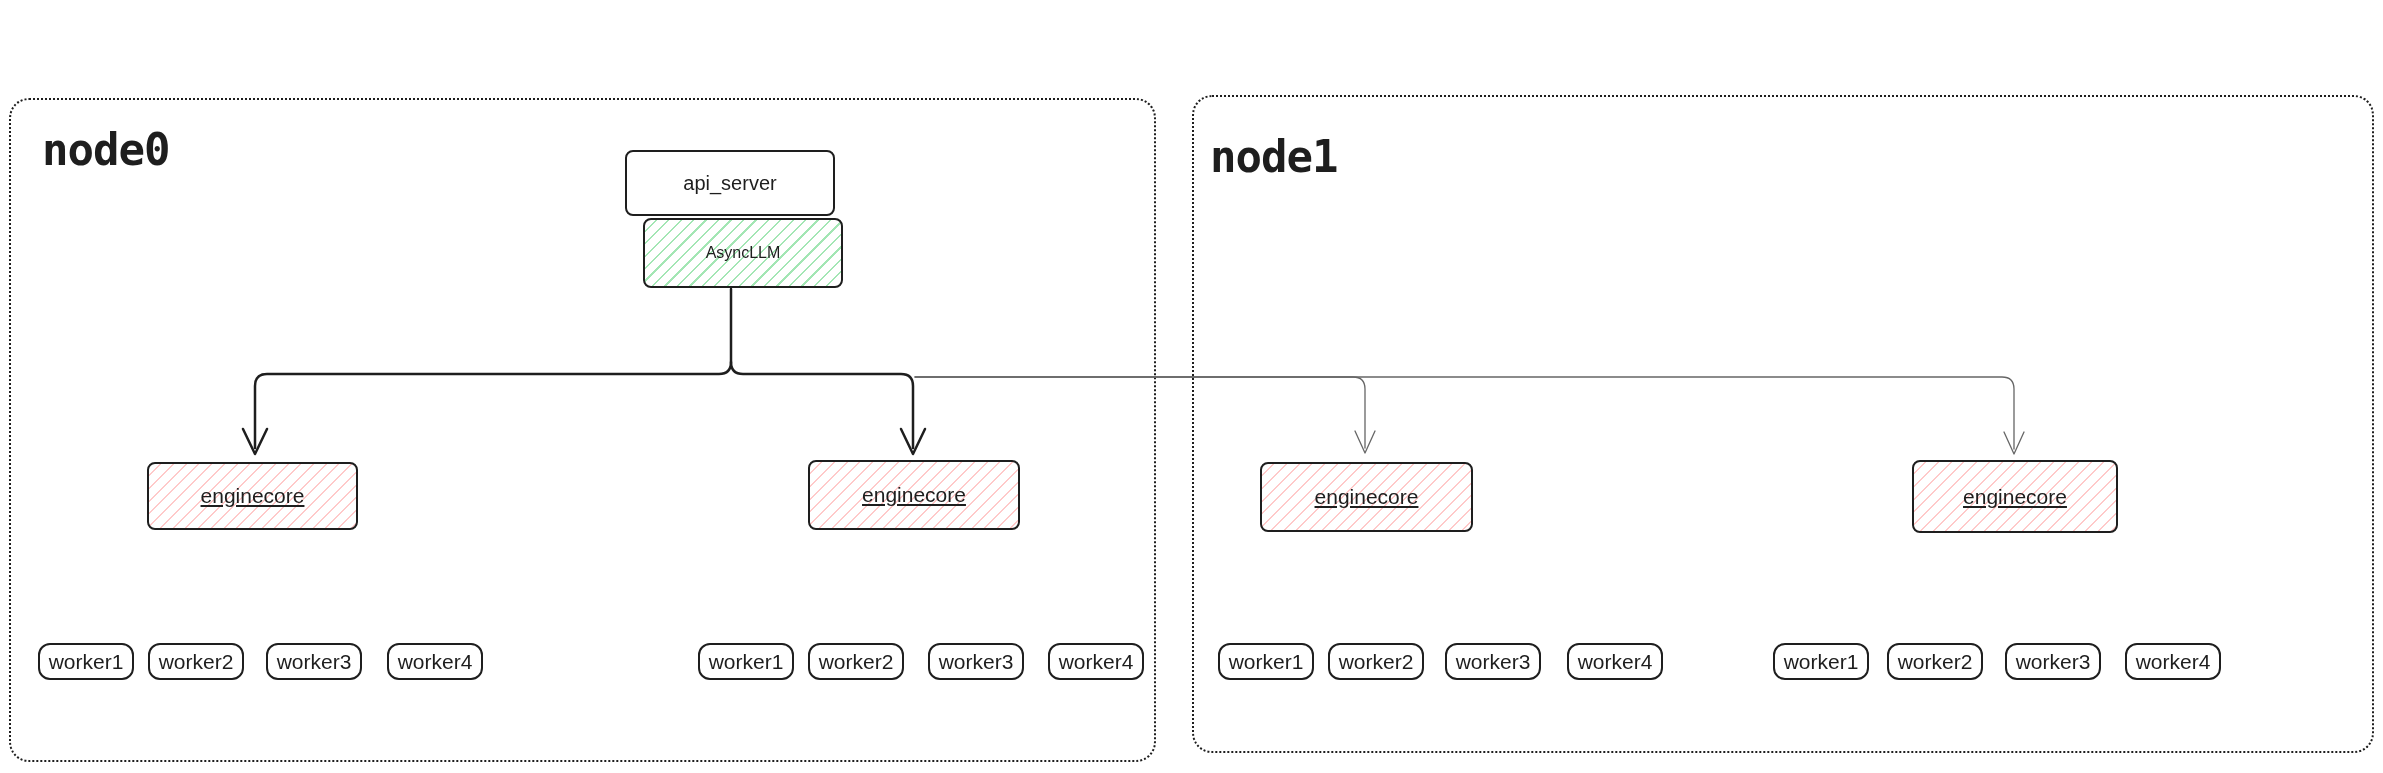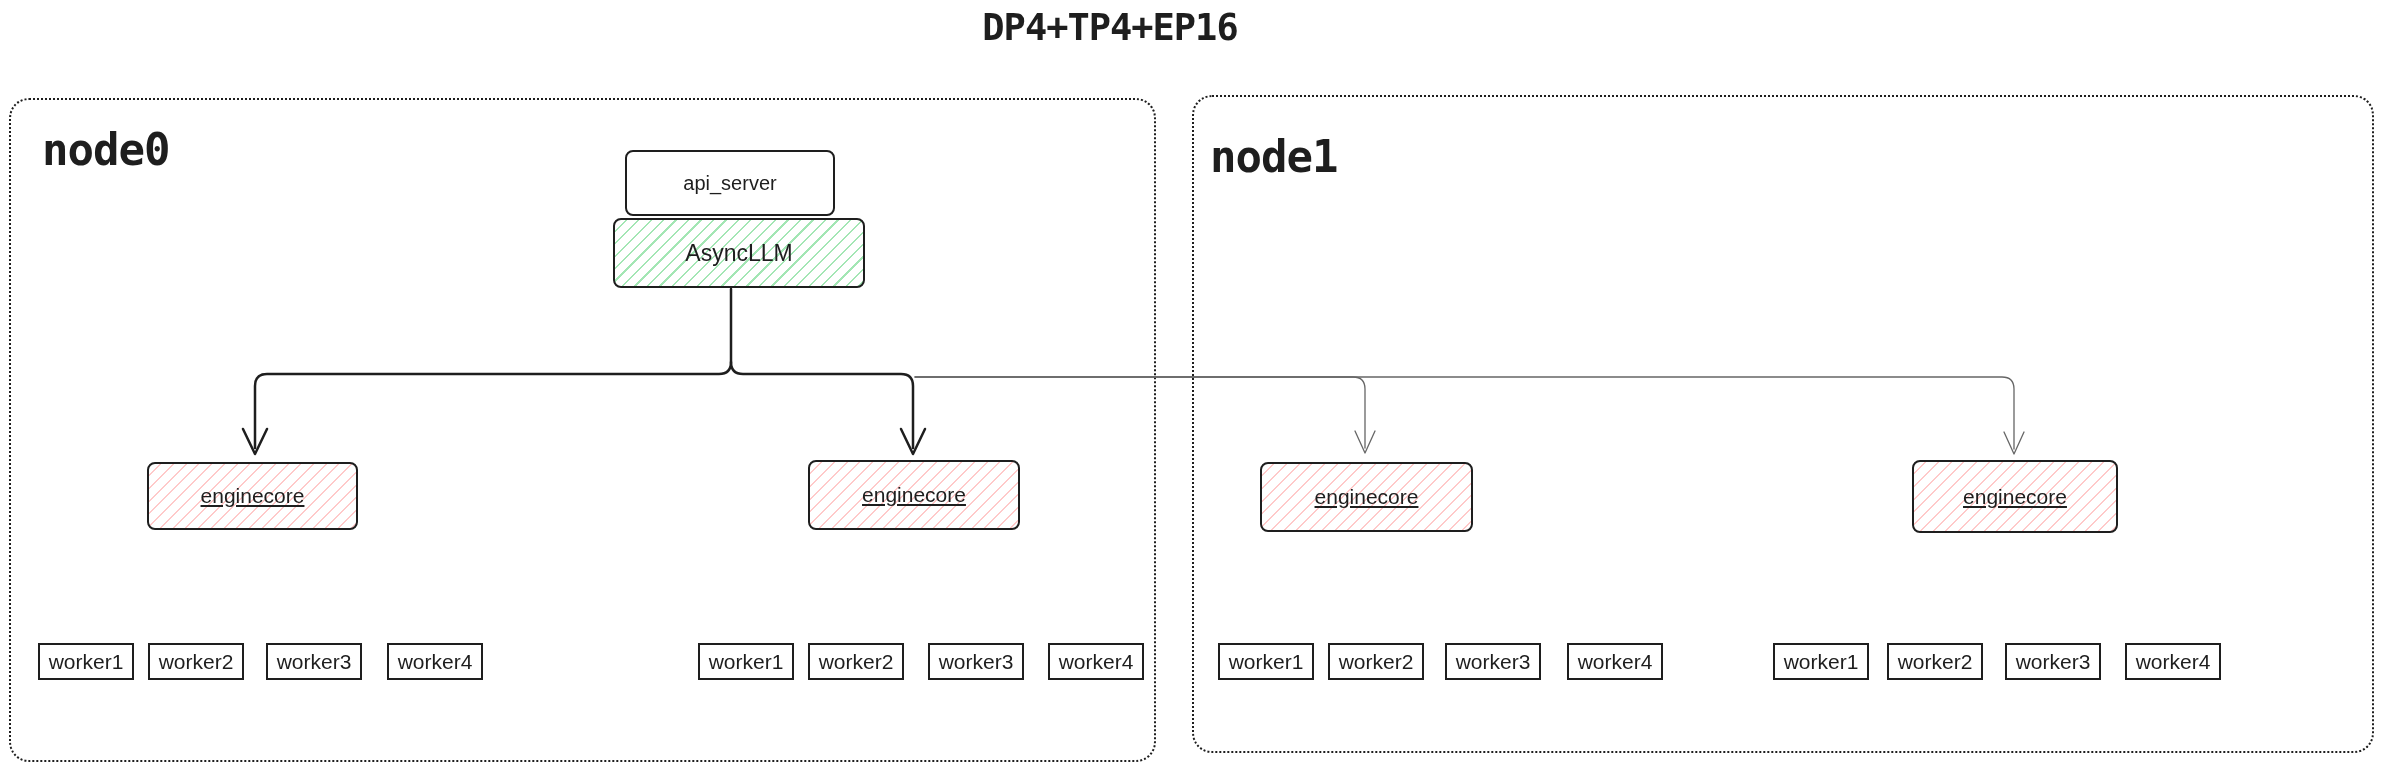--- a/index.html
+++ b/index.html
@@ -45,55 +45,54 @@
     position:absolute;
     border:2.3px solid var(--ink);
     border-radius:8px;
     background:var(--background);
     display:flex;align-items:center;justify-content:center;
     font-size:21px;
     color:var(--ink);
   }
   .api-server{left:625px;top:150px;width:210px;height:66px;font-size:20px;}
   .async-llm{
-    left:613px;top:218px;width:252px;height:70px;font-size:23px;
+    left:643px;top:218px;width:200px;height:70px;font-size:16px;
     background:
       repeating-linear-gradient(135deg,
         rgba(0,0,0,0) 0px, rgba(0,0,0,0) 7.2px,
         var(--green-hatch) 7.2px, var(--green-hatch) 8.8px);
   }
   .enginecore{
     background:
       repeating-linear-gradient(135deg,
         rgba(0,0,0,0) 0px, rgba(0,0,0,0) 7.6px,
         var(--red-hatch) 7.6px, var(--red-hatch) 9.0px);
     text-decoration: underline;
   }
   .ec1{left:147px;top:462px;width:211px;height:68px;}
   .ec2{left:808px;top:460px;width:212px;height:70px;}
   .ec3{left:1260px;top:462px;width:213px;height:70px;}
   .ec4{left:1912px;top:460px;width:206px;height:73px;}
   .worker{
     position:absolute;top:643px;width:96px;height:37px;
     border:2px solid var(--ink);
-    border-radius:0;
+    border-radius:12px;
     background:var(--background);
     display:flex;align-items:center;justify-content:center;
     font-size:21px;color:var(--ink);
   }
   svg.edges{position:absolute;left:0;top:0;width:2383px;height:773px;pointer-events:none;}
   .edge-dark{fill:none;stroke:var(--ink);stroke-width:2.5;stroke-linecap:round;stroke-linejoin:round;}
   .edge-thin{fill:none;stroke:var(--thin-line);stroke-width:1.3;stroke-linecap:round;stroke-linejoin:round;}
 </style>
 </head>
 <body>
 
 <div class="canvas">
 
-  <div class="diagram-title">DP4+TP4+EP16</div>
 
   <div class="node-frame node0"></div>
   <div class="node-frame node1"></div>
 
   <div class="node-label n0">node0</div>
   <div class="node-label n1">node1</div>
 
   <div class="shape api-server">
     <span>api_server</span>
   </div>

